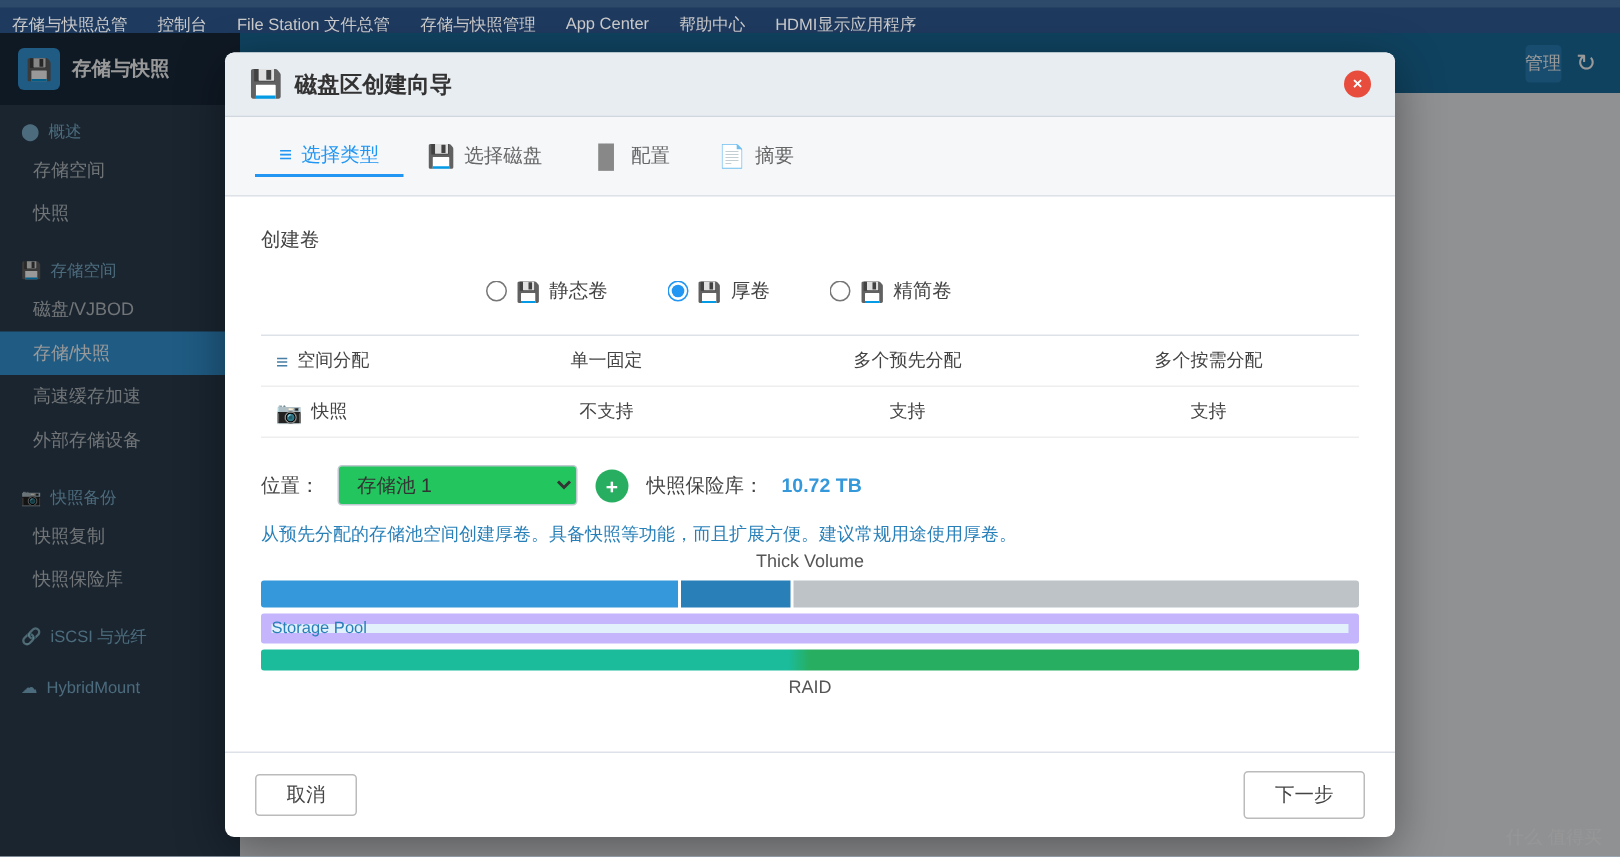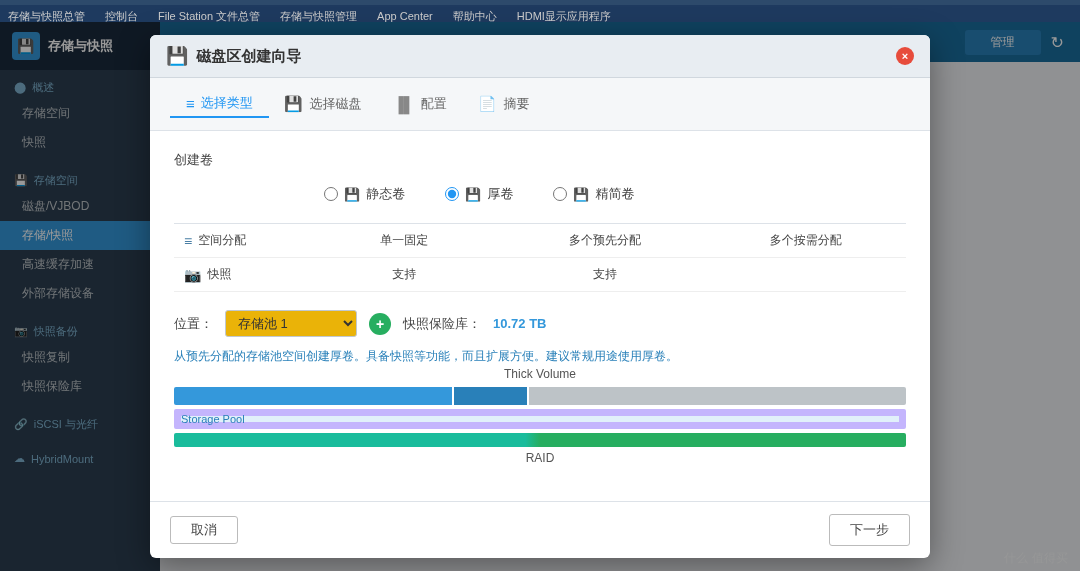--- a/index.html
+++ b/index.html
@@ -105,21 +105,21 @@
       display: flex;
       align-items: center;
       padding: 0 16px;
       justify-content: flex-end;
       gap: 10px;
     }
     .top-bar-btn {
       background: #2980b9;
       color: #fff;
       border: none;
-      padding: 4px 26px;
+      padding: 4px 0;
       border-radius: 3px;
       font-size: 12px;
       cursor: pointer;
     }
 
     
     .dialog-overlay {
       position: absolute;
       top: 22px;
       left: 0;
@@ -285,23 +285,23 @@
     .location-label {
       font-size: 13px;
       color: #444;
       white-space: nowrap;
     }
     .location-select {
       border: 1px solid #c0c8d0;
       border-radius: 3px;
       padding: 4px 8px;
       font-size: 13px;
-      background: #eab308;
+      background: #22c55e;
       color: #333;
-      width: 132px;
+      width: 160px;
     }
     .add-btn {
       width: 22px;
       height: 22px;
       background: #27ae60;
       border-radius: 50%;
       display: flex;
       align-items: center;
       justify-content: center;
       color: #fff;
@@ -551,20 +551,21 @@
           <div class="prop-cell center">单一固定</div>
           <div class="prop-cell center">多个预先分配</div>
           <div class="prop-cell center">多个按需分配</div>
         </div>
 
         <div class="prop-row">
           <div class="prop-cell label">
             <span class="icon">📷</span>
             <span>快照</span>
           </div>
+          <div class="prop-cell center">不支持</div>
           <div class="prop-cell center">支持</div>
           <div class="prop-cell center">支持</div>
         </div>
       </div>
 
       <div class="location-row">
         <span class="location-label">位置：</span>
         <select class="location-select">
           <option>存储池 1</option>
         </select>

